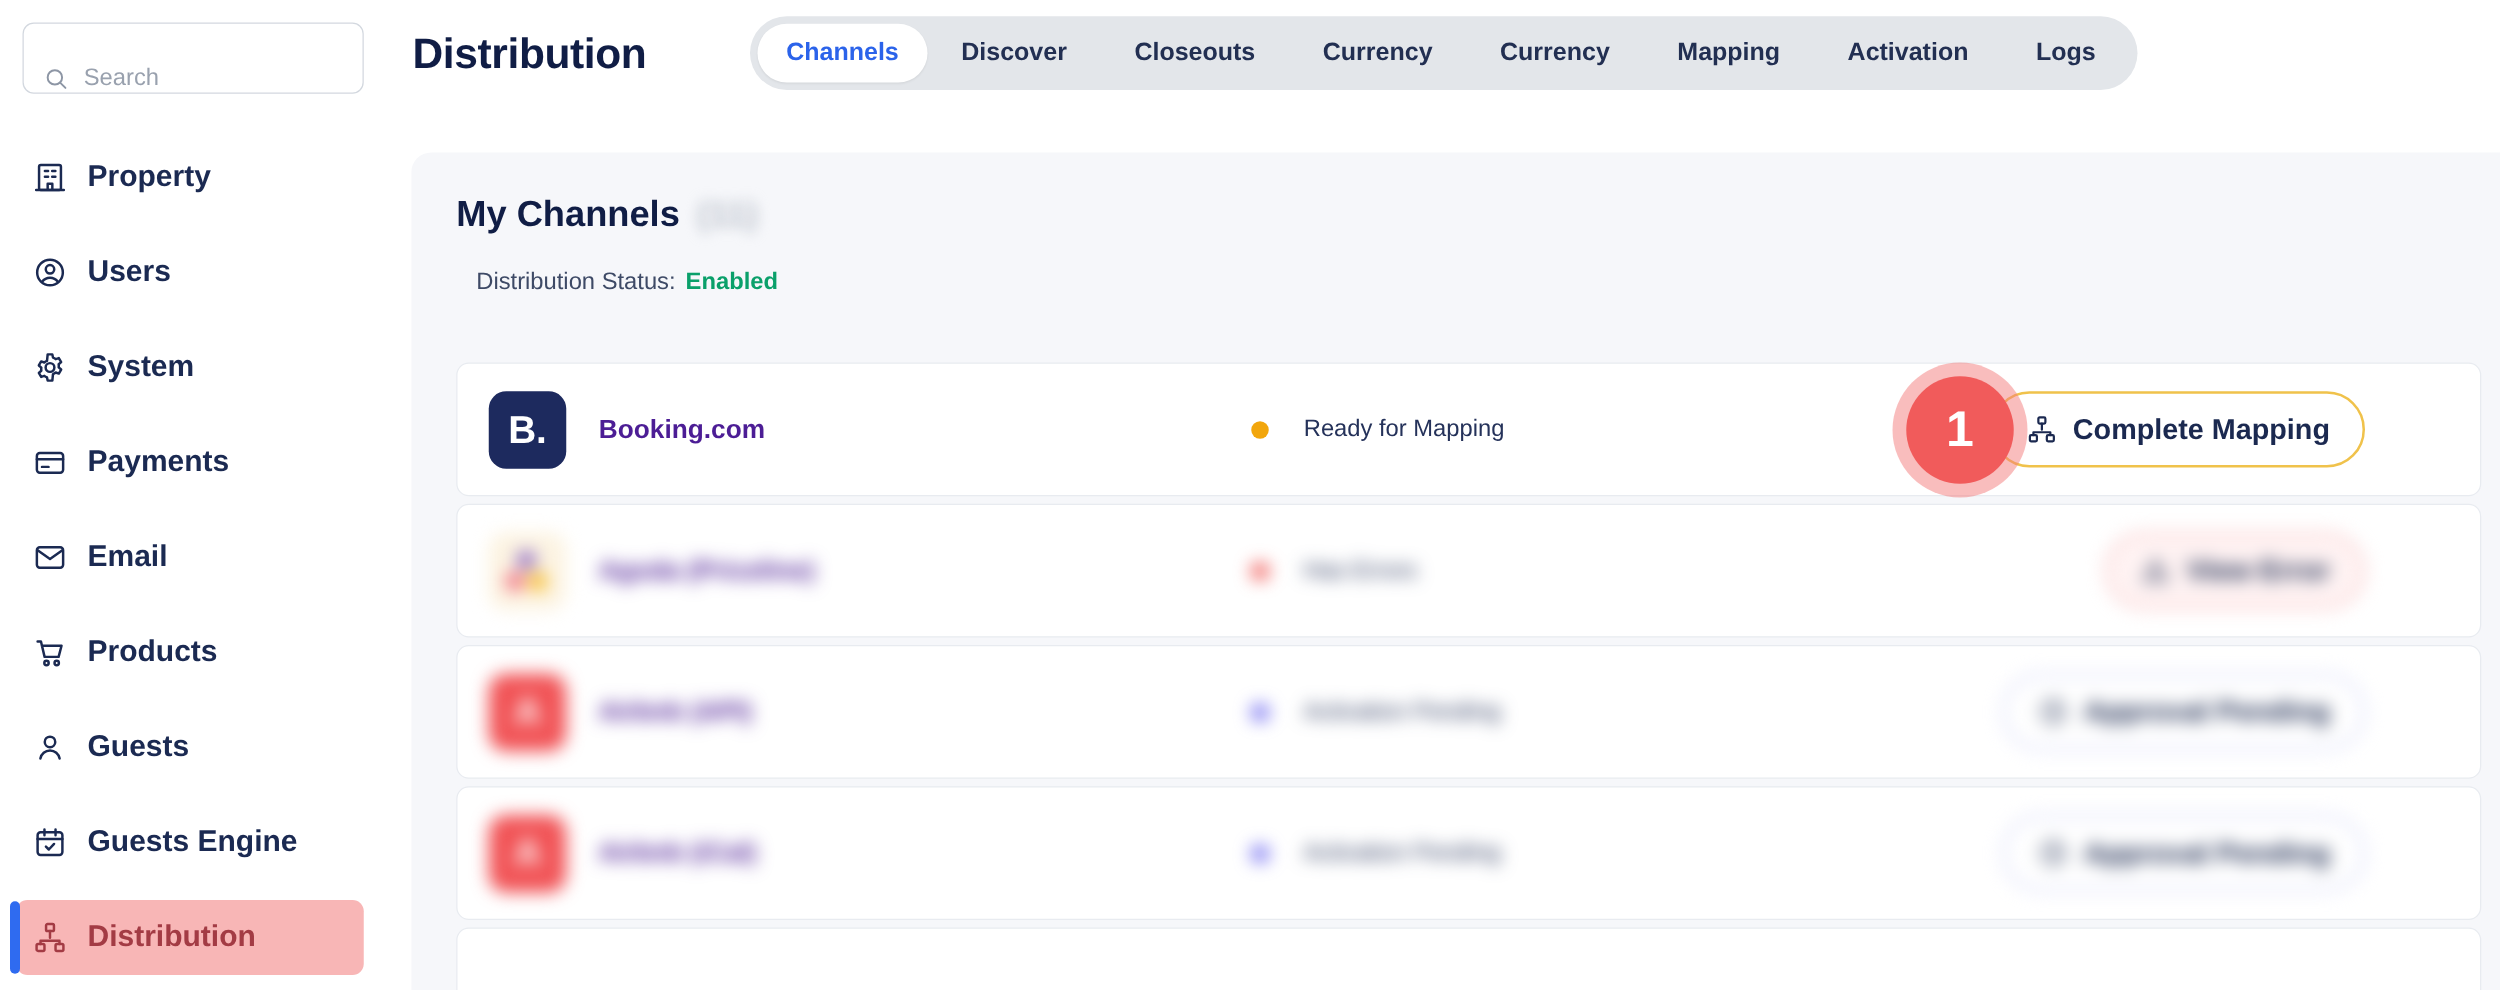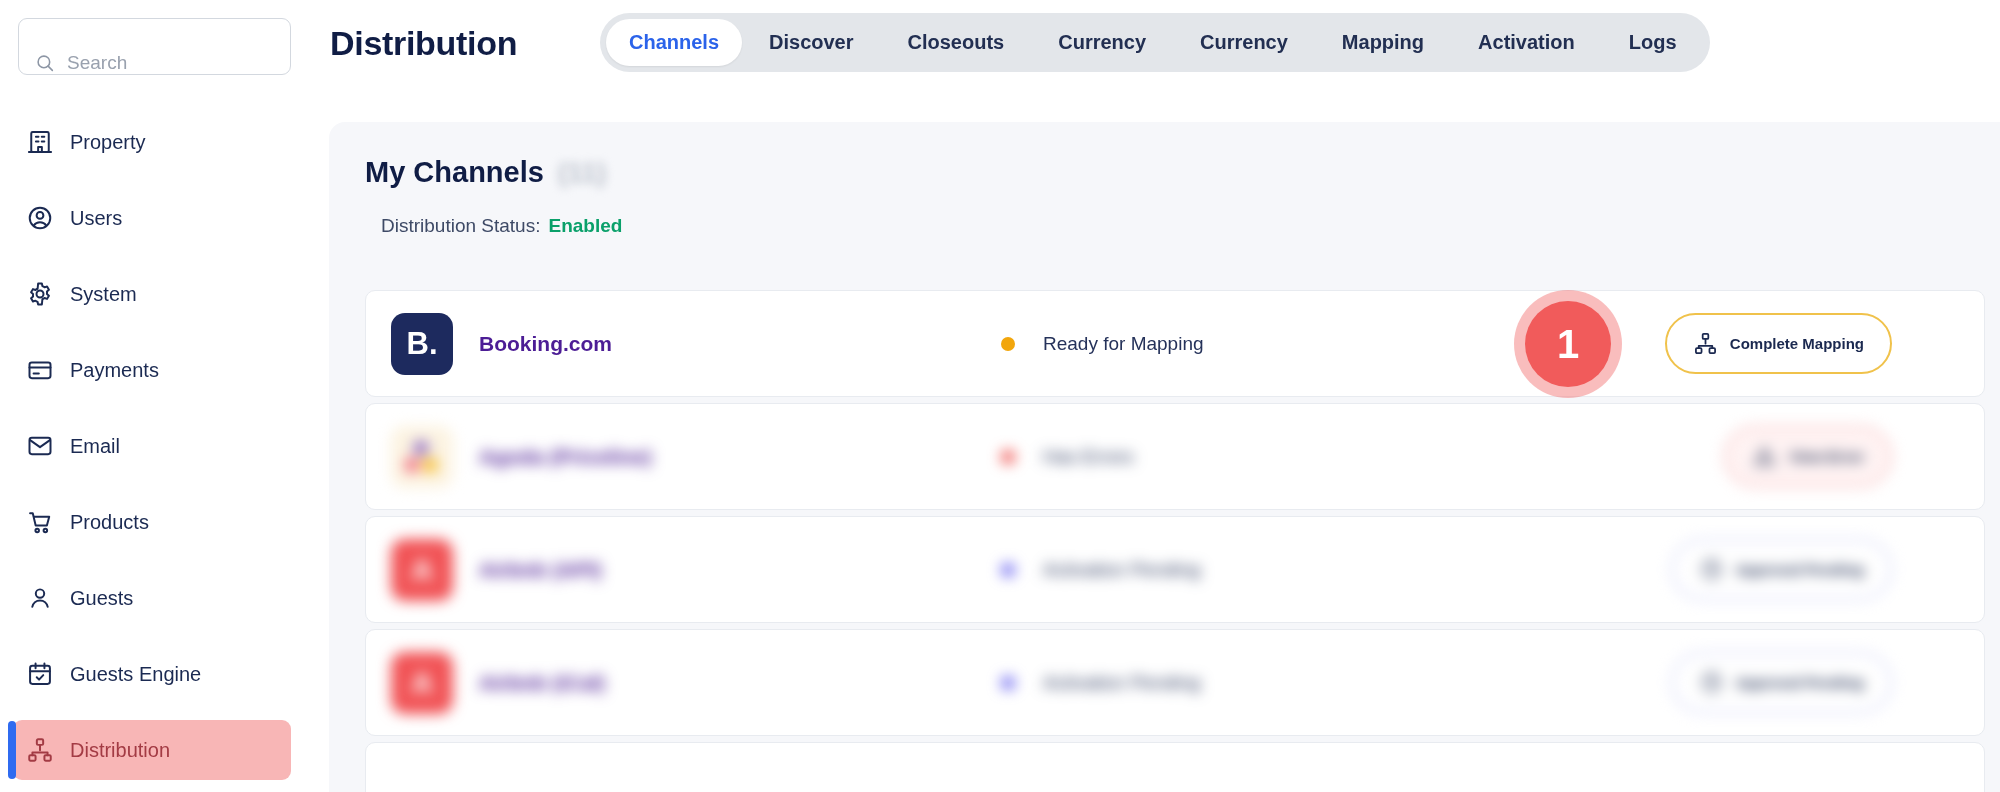--- a/index.html
+++ b/index.html
@@ -12,21 +12,21 @@
   .search-box { margin:18px 38px 0 18px; height:57px; border:1.5px solid #d3d8df; border-radius:9px;
                 display:flex; align-items:flex-end; padding:0 15px; gap:11px; background:#fff; }
   .search-box .ic { width:22px; height:22px; color:#8d96a5; }
   .search-input { flex:1; border:none; outline:none; font-size:19px; font-family:inherit;
                   color:#2a3550; background:transparent; min-width:0; }
   .search-input::placeholder { color:#99a1ae; }
   .side-nav { margin:37px 38px 0 13px; display:flex; flex-direction:column; gap:16px; }
   .side-item { position:relative; height:60px; display:flex; align-items:center; gap:16px;
                padding-left:13px; border-radius:9px; color:#1b2a52; cursor:pointer; }
   .side-ic { width:28px; height:28px; flex:0 0 28px; }
-  .side-label { font-size:20px; font-weight:400; white-space:nowrap; }
+  .side-label { font-size:24px; font-weight:700; white-space:nowrap; }
   .side-item.active { background:#f8b6b6; color:#a33b44; }
   .side-item.active::before { content:""; position:absolute; left:-5px; top:1px; height:58px;
                               width:8px; border-radius:4px; background:#2f6bf0; }
 
   
   .topbar { position:absolute; left:329px; top:0; right:0; height:122px; background:#fff; }
   .page-title { position:absolute; left:1px; top:24px; font-size:34px; font-weight:800;
                 color:#101d45; letter-spacing:-0.3px; }
   .tabs { position:absolute; left:271px; top:13px; height:59px; background:#e3e6ea;
           border-radius:30px; display:flex; align-items:center; padding:0 6px; }
@@ -70,21 +70,21 @@
   .logo.red { background:#f15356; }
   .logo.red .logo-text { color:#fff; font-size:30px; font-weight:800; }
   .ch-name { position:absolute; left:113px; top:0; height:100%; display:flex; align-items:center;
              font-size:21px; font-weight:700; color:#4c1d95; }
   .status { position:absolute; left:635px; top:0; height:100%; display:flex; align-items:center; gap:28px; }
   .dot { width:14px; height:14px; border-radius:50%; }
   .status-text { font-size:19px; color:#25325a; }
   .row-right { position:absolute; right:30px; top:0; height:100%; display:flex;
                align-items:center; gap:38px; }
   .action-btn { height:61px; padding:0 26px; border-radius:31px; border:2px solid #ccc;
-                background:#fff; display:flex; align-items:center; gap:12px; font-size:15px;
+                background:#fff; display:flex; align-items:center; gap:12px; font-size:23px;
                 font-weight:600; color:#1b2950; font-family:inherit; cursor:pointer; white-space:nowrap; }
   .action-btn .ic { width:25px; height:25px; }
   .dots-btn { border:none; background:none; color:#2a3758; padding:0; cursor:pointer;
               display:flex; align-items:center; }
   .dots-btn .ic { width:24px; height:24px; }
   .step-badge { position:absolute; left:1159px; top:10px; width:86px; height:86px; border-radius:50%;
                 background:#f15b5b; box-shadow:0 0 0 11px rgba(243,124,124,.5); color:#fff;
                 font-size:40px; font-weight:700; display:flex; align-items:center;
                 justify-content:center; z-index:4; }
   .ic { display:inline-flex; }

